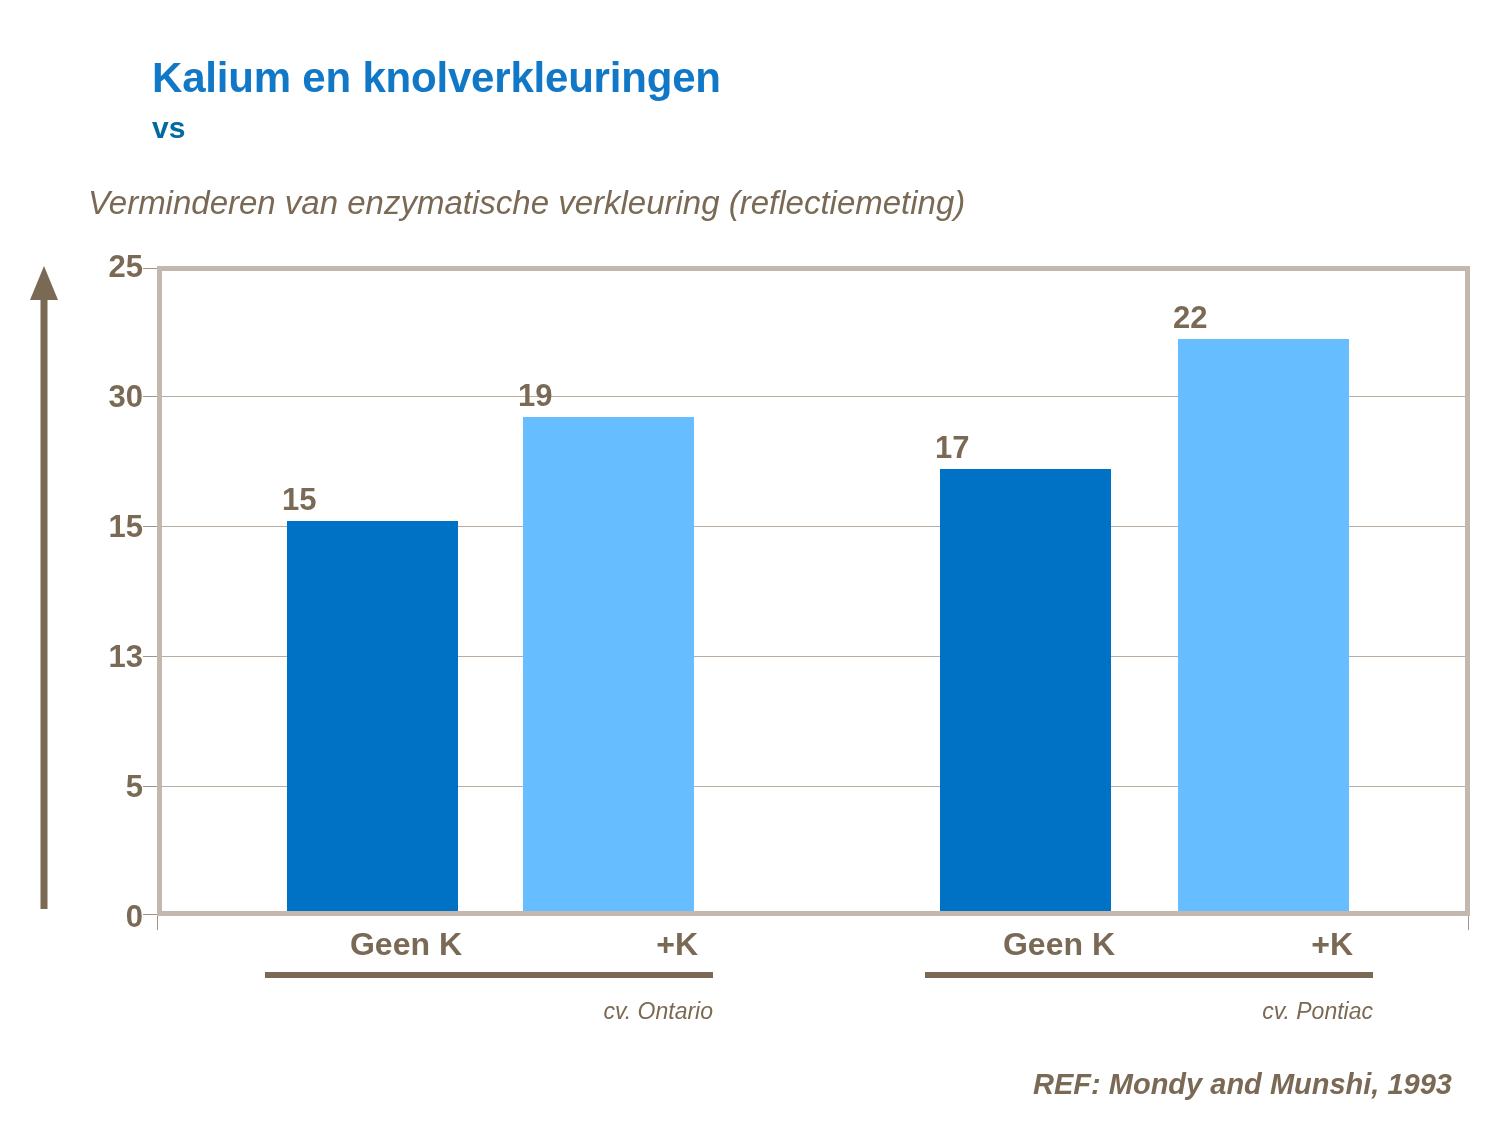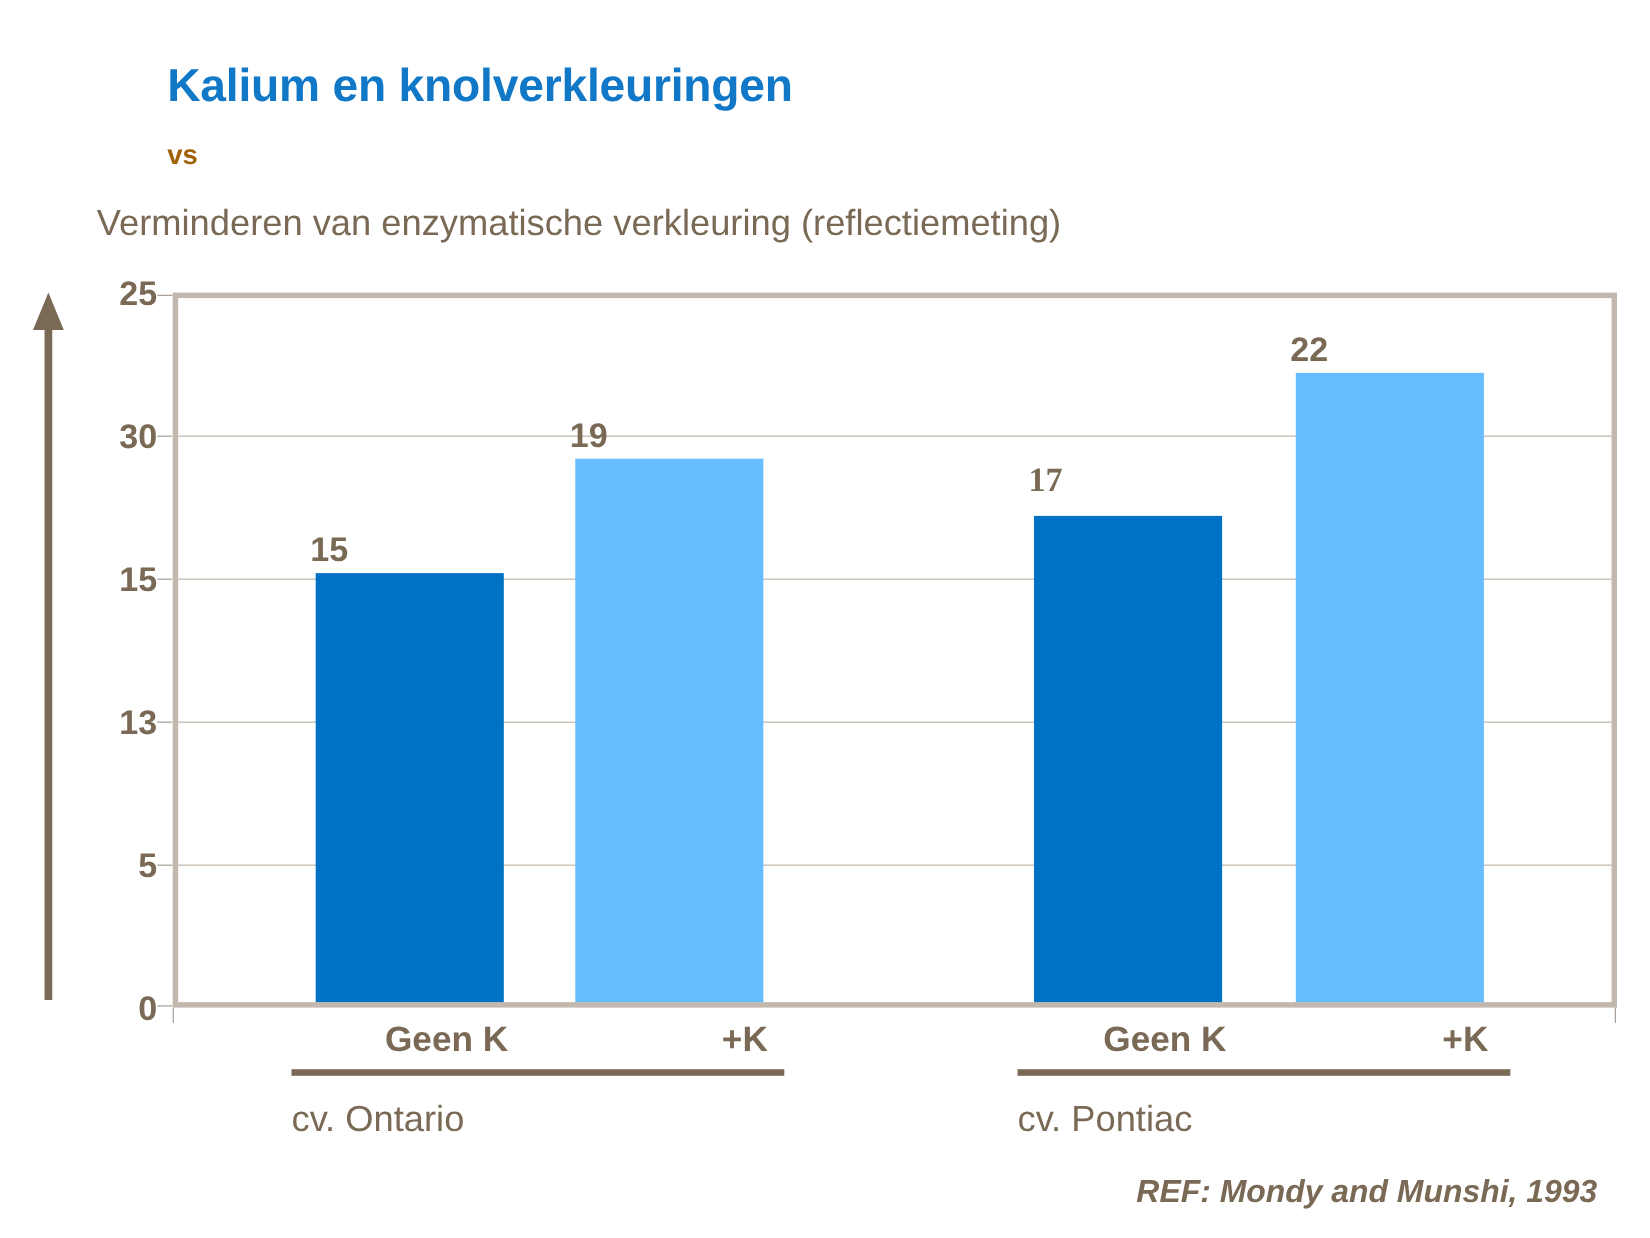--- a/index.html
+++ b/index.html
@@ -26,34 +26,34 @@
     color: #1178c8;
     letter-spacing: -0.2px;
     line-height: 1.05;
     white-space: nowrap;
     text-align: right;
   }
   #slide-subtitle-vs {
     position: absolute;
     left: 152px;
     top: 112px;
-    font-size: 25px;
-    font-weight: bold;
-    color: #a16207;
+    font-size: 30px;
+    font-weight: bold;
+    color: #0369a1;
     line-height: 1.05;
-    margin-top: 16px;
   }
   #chart-caption {
     position: absolute;
     left: 88px;
     top: 184px;
     font-size: 33px;
     font-weight: normal;
     color: #7a6a55;
     white-space: nowrap;
+    font-style: italic;
   }
 
   
   #plot-frame {
     position: absolute;
     left: 157px;
     top: 266px;
     width: 1313px;
     height: 650px;
     border: 5px solid #c3b8ad;
@@ -134,25 +134,26 @@
     text-align: right;
     line-height: 1;
   }
   .group-rule {
     position: absolute;
     height: 6px;
     background: #7a6a55;
   }
   .group-label {
     position: absolute;
-    font-size: 33px;
+    font-size: 23px;
     font-weight: normal;
     color: #7a6a55;
-    text-align: left;
-    line-height: 1;
+    text-align: right;
+    line-height: 1;
+    font-style: italic;
   }
 
   
   #reference-note {
     position: absolute;
     right: 48px;
     top: 1068px;
     font-size: 29px;
     font-style: italic;
     font-weight: bold;
@@ -206,21 +207,21 @@
   <div class="bar bar-dark" style="left:778px; width:171px; height:442px;"></div>
 
   <div class="bar bar-light" style="left:1016px; width:171px; height:572px;"></div>
 
 </div>
 
 <div class="bar-value" style="left:282px; top:484px; width:180px;">15</div>
 
 <div class="bar-value" style="left:518px; top:380px; width:180px;">19</div>
 
-<div class="bar-value" style="left:935px; top:420px; width:180px;font-family:Liberation Serif, serif;">17</div>
+<div class="bar-value" style="left:935px; top:432px; width:180px;">17</div>
 
 <div class="bar-value" style="left:1173px; top:302px; width:180px;">22</div>
 
 <div class="xtick" style="left:157px;  top:916px;"></div>
 <div class="xtick" style="left:1468px; top:916px;"></div>
 
 <div class="cat-label" style="left:282px; top:928px; width:180px;">Geen K</div>
 
 <div class="cat-label" style="left:518px; top:928px; width:180px;">+K</div>
 

